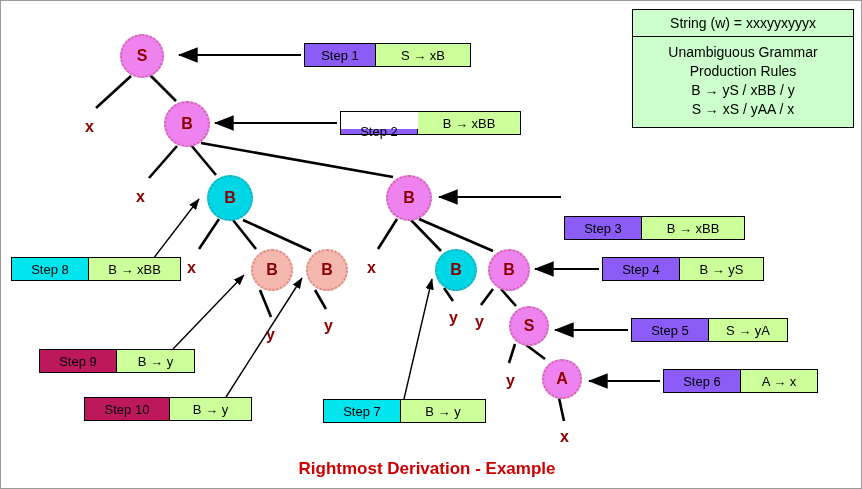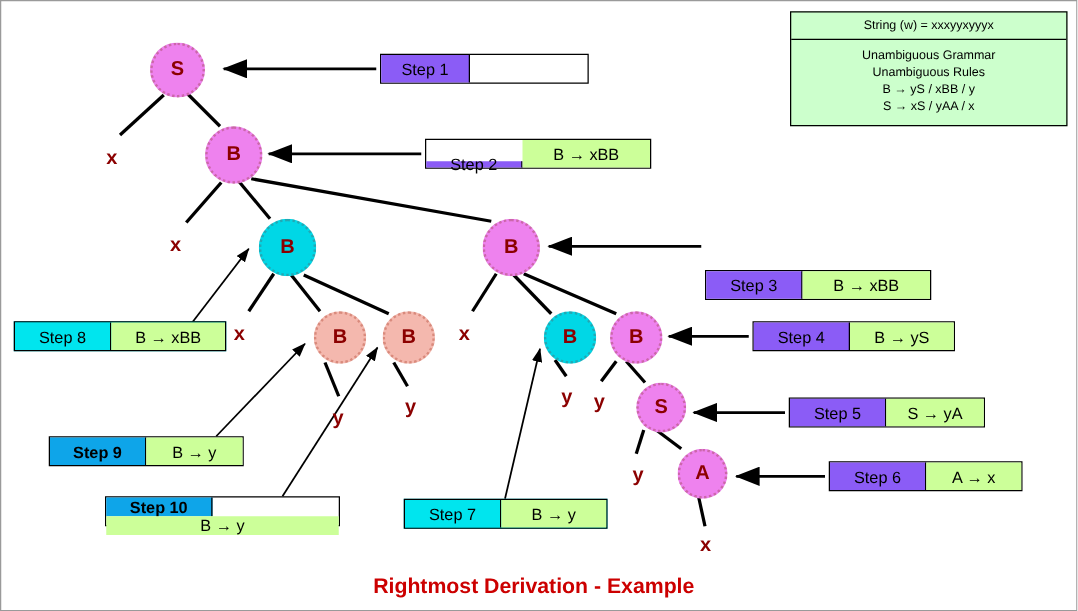--- a/index.html
+++ b/index.html
@@ -73,33 +73,33 @@
   .step .rule {
     display: flex;
     align-items: center;
     justify-content: center;
     padding: 0 10px;
     background: #ccff99;
     white-space: nowrap;
     flex: 1;
   }
   .step.magenta .lbl { background: #8b5cf6; }
-  .step.salmon  .lbl { background: #0ea5e9; font-weight: bold; }
+  .step.salmon  .lbl { background: #be185d; }
   .step.cyanfull { background: #00e5ee; }
   .step.cyanfull .lbl { background: #00e5ee; text-align: center; }
   
   #info-panel {
     position: absolute;
     left: 631px;
     top: 8px;
     width: 222px;
     border: 1px solid #000;
     box-sizing: border-box;
     background: #ccffcc;
-    font-size: 10px;
+    font-size: 14px;
   }
   #string-row {
     border-bottom: 1px solid #000;
     text-align: center;
     padding: 5px 2px;
     white-space: nowrap;
   }
   #grammar-box {
     text-align: center;
     padding: 6px 2px 8px 2px;
@@ -167,21 +167,21 @@
       <line x1="172" y1="348" x2="243" y2="274"></line>
       <line x1="225" y1="396" x2="301" y2="277"></line>
       <line x1="403" y1="398" x2="431" y2="278"></line>
     </g>
   </svg>
 
   <div id="info-panel">
     <div id="string-row">String (w) = xxxyyxyyyx</div>
     <div id="grammar-box">
       <div>Unambiguous Grammar</div>
-      <div>Unambiguous Rules</div>
+      <div>Production Rules</div>
       <div>B → yS / xBB / y</div>
       <div>S → xS / yAA / x</div>
     </div>
   </div>
 
   <div id="nodes-layer">
       <div class="node pink" style="left: 119px; top: 33px; width: 44px; height: 44px;">S</div>
       <div class="node pink" style="left: 163px; top: 100px; width: 46px; height: 46px;">B</div>
       <div class="node cyan" style="left: 206px; top: 174px; width: 46px; height: 46px;">B</div>
       <div class="node pink" style="left: 385px; top: 174px; width: 46px; height: 46px;">B</div>
@@ -200,20 +200,21 @@
       <div class="term" style="left: 323px; top: 316px;">y</div>
       <div class="term" style="left: 366px; top: 258px;">x</div>
       <div class="term" style="left: 448px; top: 308px;">y</div>
       <div class="term" style="left: 474px; top: 312px;">y</div>
       <div class="term" style="left: 505px; top: 371px;">y</div>
       <div class="term" style="left: 559px; top: 427px;">x</div>
     </div>
   <div id="steps-layer">
       <div class="step magenta" style="left: 303px; top: 42px; width: 167px;">
         <div class="lbl" style="width: 56px;">Step 1</div>
+        <div class="rule">S → xB</div>
       </div>
       <div class="step magenta" style="left: 339px; top: 110px; width: 181px;">
         <div class="lbl" style="width: 62px; margin-top: 17px;">Step 2</div>
         <div class="rule">B → xBB</div>
       </div>
       <div class="step magenta" style="left: 563px; top: 184px; width: 181px; margin-top: 31px;">
         <div class="lbl" style="width: 62px;">Step 3</div>
         <div class="rule">B → xBB</div>
       </div>
       <div class="step magenta" style="left: 601px; top: 256px; width: 162px;">
@@ -233,20 +234,20 @@
         <div class="rule">B → y</div>
       </div>
       <div class="step cyanfull" style="left: 10px; top: 256px; width: 170px;">
         <div class="lbl" style="width: 62px;">Step 8</div>
         <div class="rule">B → xBB</div>
       </div>
       <div class="step salmon" style="left: 38px; top: 348px; width: 156px;">
         <div class="lbl" style="width: 62px;">Step 9</div>
         <div class="rule">B → y</div>
       </div>
-      <div class="step salmon" style="left: 83px; top: 396px; width: 188px; flex-direction: column;">
+      <div class="step salmon" style="left: 83px; top: 396px; width: 168px;">
         <div class="lbl" style="width: 70px;">Step 10</div>
         <div class="rule">B → y</div>
       </div>
     </div>
 
   <div id="caption">Rightmost Derivation - Example</div>
 </div>
 
 </body></html>

